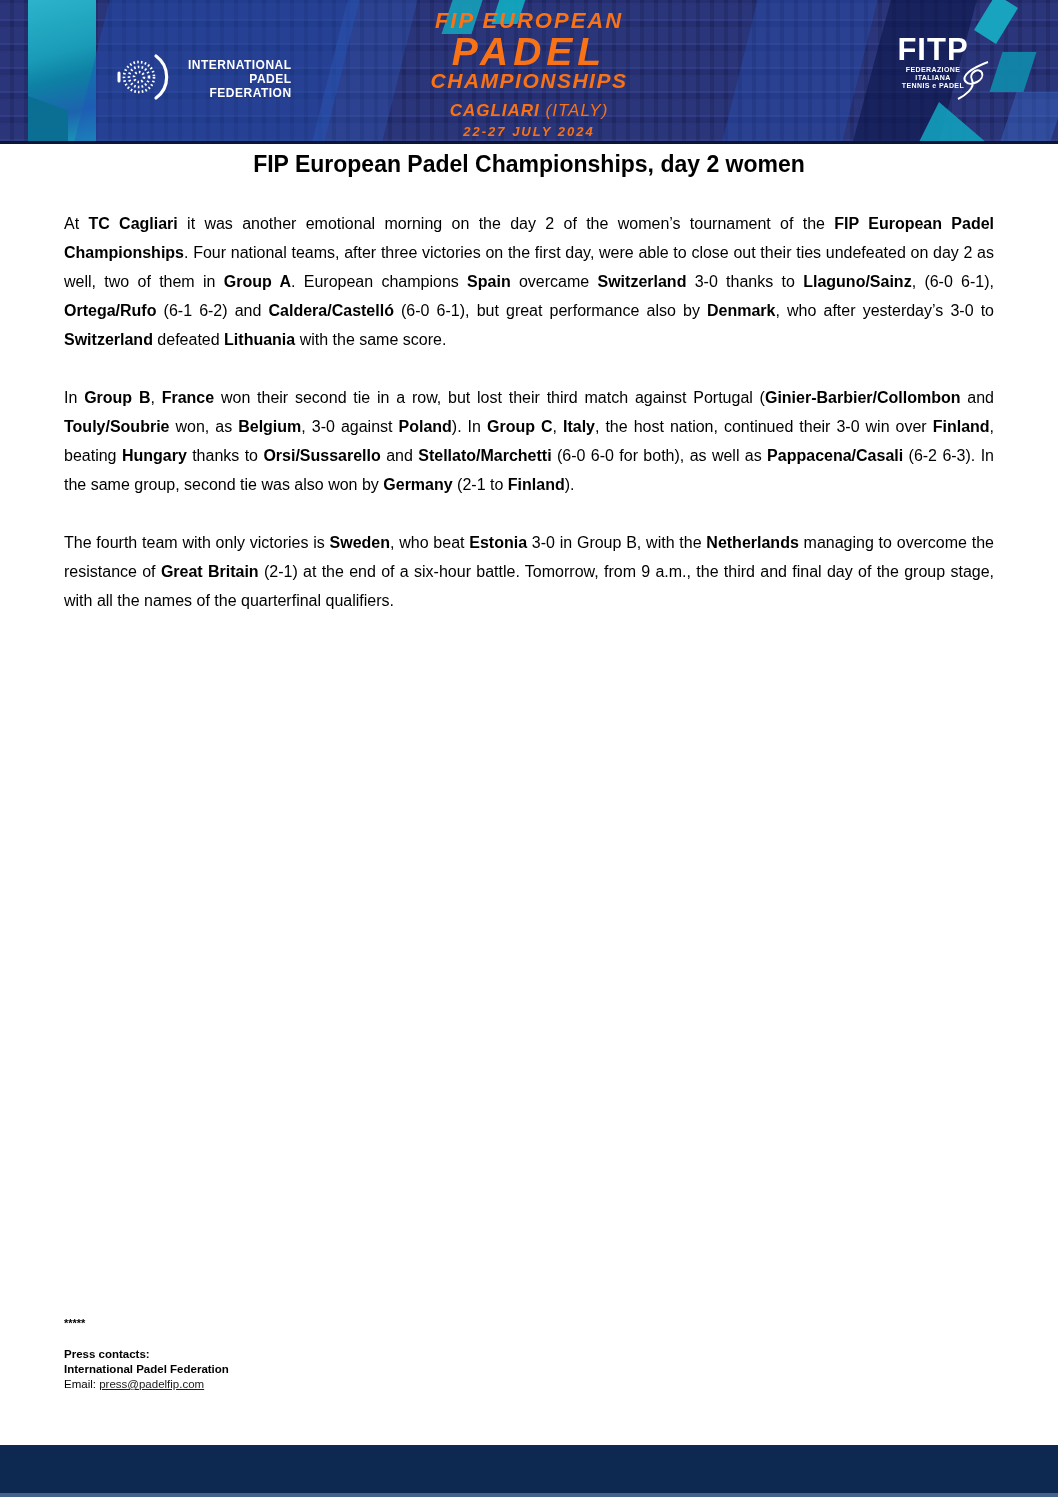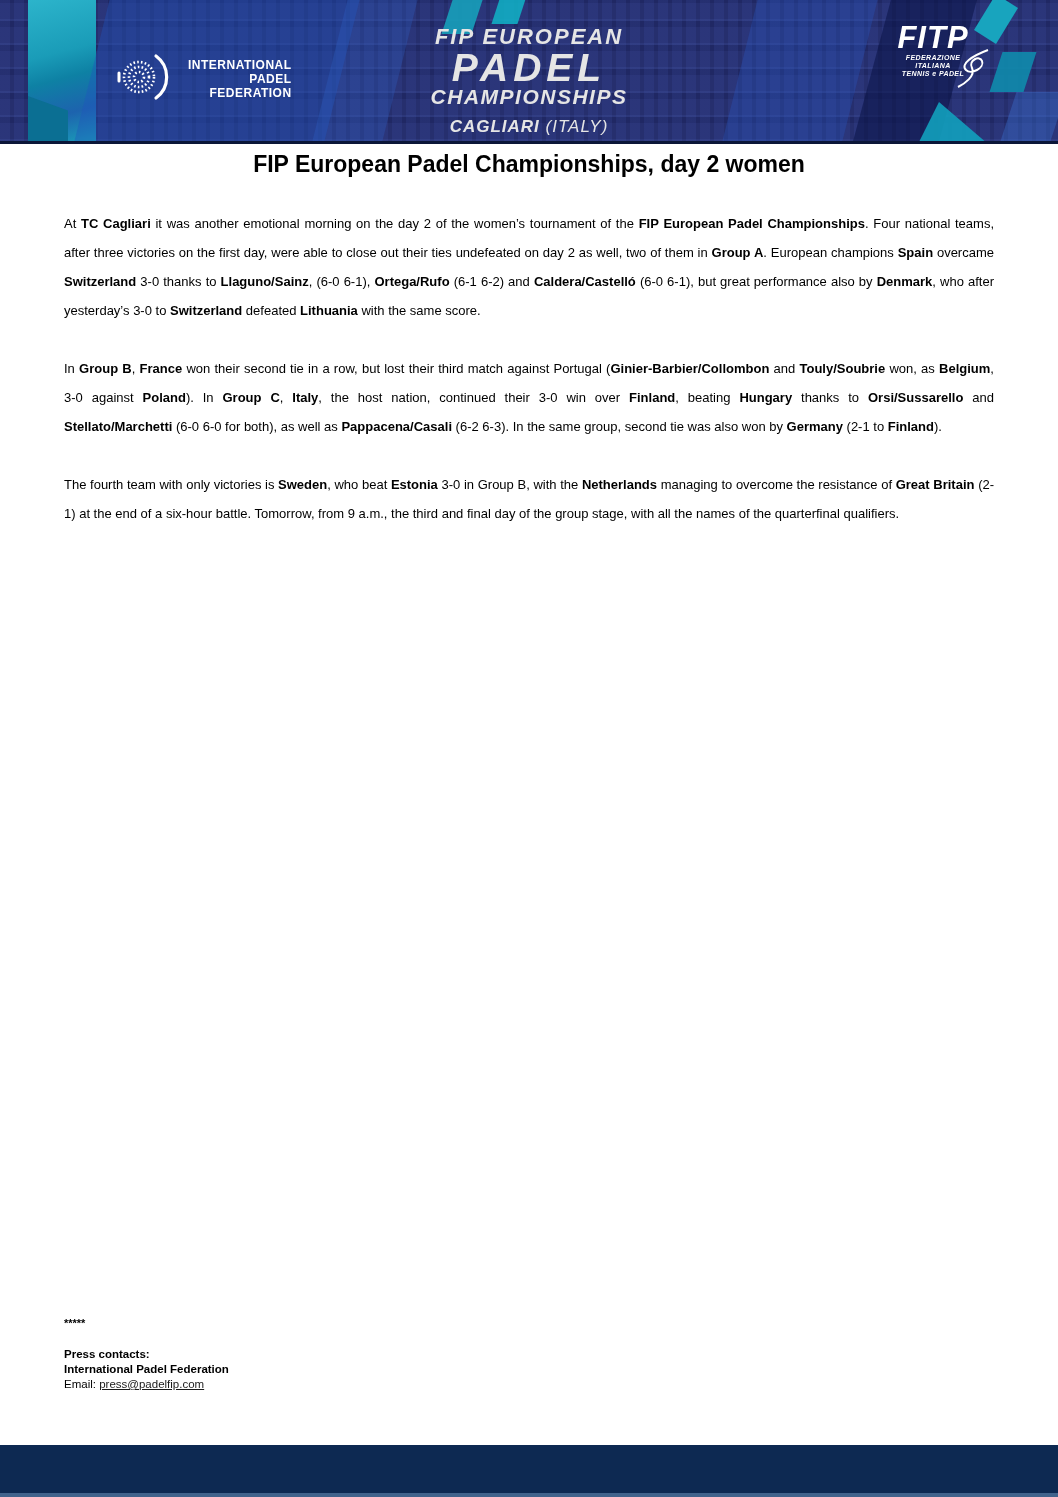--- a/index.html
+++ b/index.html
@@ -62,40 +62,40 @@
     transform:skewX(-18deg);opacity:.9;}
   .sh-teal-br{left:918px;top:102px;width:70px;height:42px;background:#12a0bc;
     clip-path:polygon(30% 0,100% 100%,0 100%);opacity:.9;}
   .sh-blue-br{left:1008px;top:92px;width:50px;height:52px;background:rgba(60,120,220,0.35);
     transform:skewX(-18deg);}
 
   
   .ipf-logo{position:absolute;left:116px;top:52px;display:flex;align-items:center;gap:10px;color:#fff;text-align:right;}
   .ipf-text{font-size:12px;font-weight:bold;line-height:14px;letter-spacing:.5px;
     font-family:"Liberation Sans", sans-serif;}
-  .event-logo{position:absolute;left:50%;top:24px;transform:translateX(-50%);
-    text-align:center;color:#e5e5e5;font-style:italic;font-weight:bold;white-space:nowrap;}
+  .event-logo{position:absolute;left:50%;top:8px;transform:translateX(-50%);
+    text-align:center;color:#f97316;font-style:italic;font-weight:bold;white-space:nowrap;}
   .event-l1{font-size:22px;letter-spacing:2px;}
   .event-l2{font-size:39px;letter-spacing:5px;line-height:36px;}
   .event-l3{font-size:21px;letter-spacing:1.5px;line-height:22px;}
   .event-loc{font-size:17px;margin-top:9px;letter-spacing:1px;}
   .event-loc .loc-rest{font-weight:normal;}
   .event-dates{font-size:13px;letter-spacing:2px;margin-top:3px;}
-  .fitp-logo{position:absolute;left:878px;top:24px;color:#fff;font-style:italic;text-align:right;width:110px;}
+  .fitp-logo{position:absolute;left:878px;top:36px;color:#fff;text-align:right;width:110px;}
   .fitp-name{font-size:31px;font-weight:bold;letter-spacing:1px;line-height:28px;text-align:center;}
   .fitp-sub{font-size:7px;font-weight:bold;line-height:8px;letter-spacing:.4px;text-align:center;margin-top:2px;}
   .fitp-swirl{position:absolute;right:-6px;top:22px;}
 
   
   .content{padding:0 64px;}
   .doc-date{margin-top:47px;text-align:right;
     font-family:"Liberation Serif", serif;font-weight:bold;font-size:15.5px;}
   .doc-title{margin-top:5px;text-align:center;font-weight:bold;
     font-size:23px;line-height:31px;}
-  .doc-paragraph{margin-top:29px;font-size:13px;line-height:29px;
+  .doc-paragraph{margin-top:29px;font-size:16px;line-height:29px;
     text-align:justify;text-justify:inter-word;}
   .doc-paragraph b{font-weight:bold;}
 
   
   .press-footer{position:absolute;left:64px;top:1316px;font-size:11.5px;line-height:15px;}
   .press-sep{font-weight:bold;font-size:11px;}
   .press-block{margin-top:16px;}
   .press-bold{font-weight:bold;}
   .press-email a{color:#1a1a1a;text-decoration:underline;}
 

